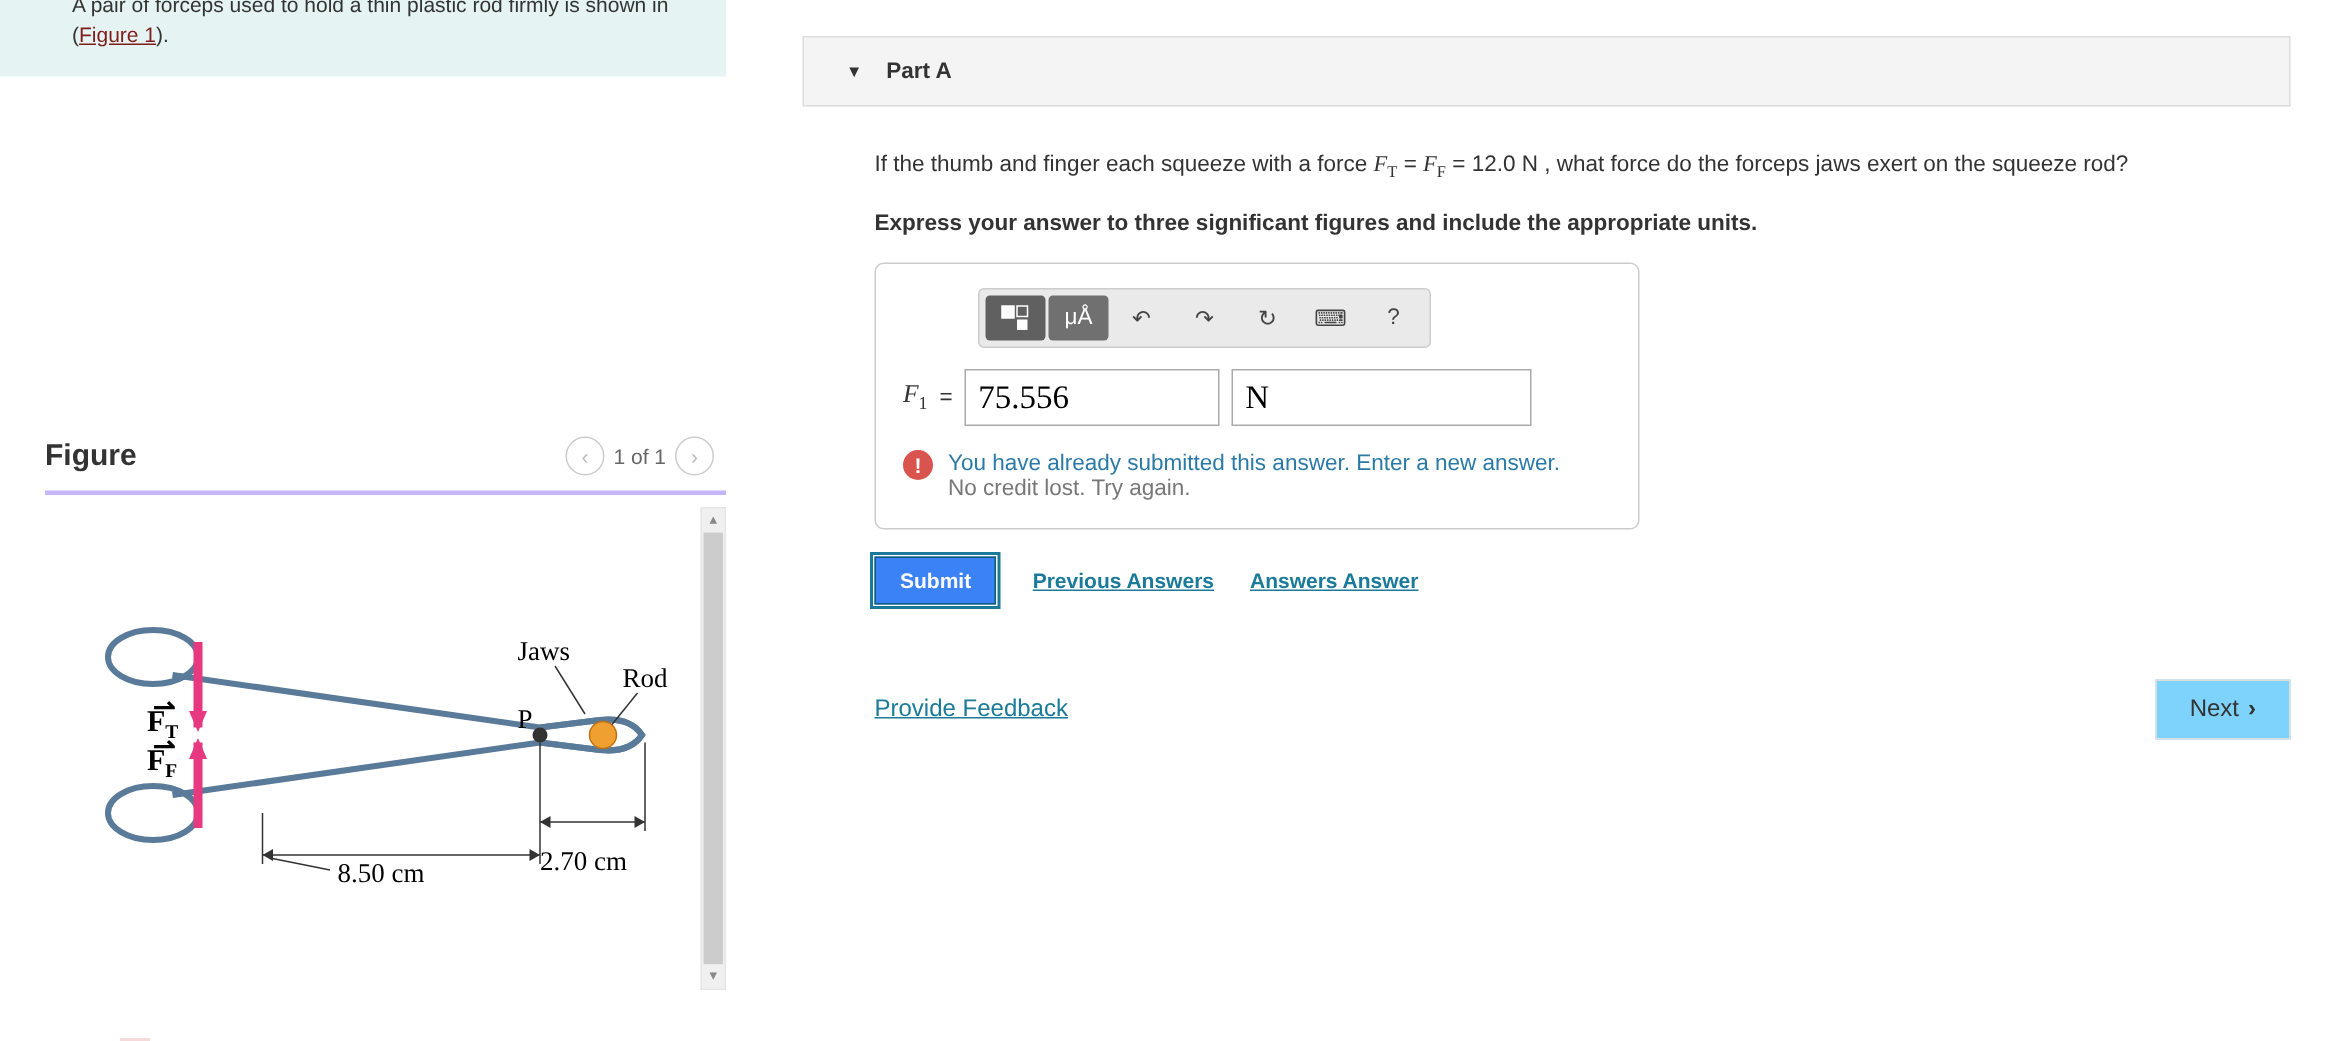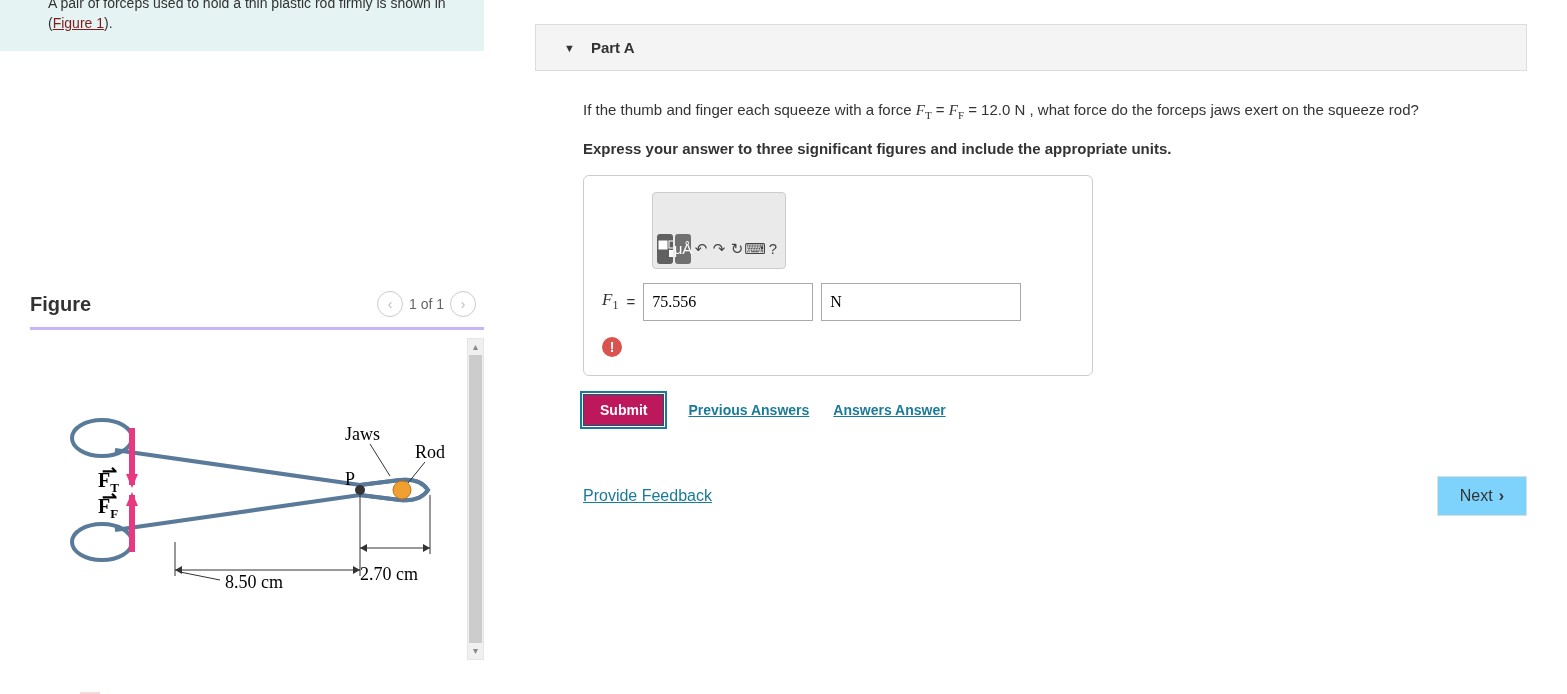--- a/index.html
+++ b/index.html
@@ -118,45 +118,44 @@
       background: #eaeaea;
       border: 1px solid #ccc;
       border-radius: 4px;
       display: inline-flex;
       align-items: center;
       padding: 4px;
       gap: 2px;
       margin-left: 50px;
     }
     .tb-btn {
-      width: 16px;
+      width: 40px;
       height: 30px;
       display: flex;
       align-items: center;
       justify-content: center;
       border-radius: 3px;
       color: #444;
       font-size: 15px;
-      margin-top: 37px;
     }
     .tb-btn.dark { background: #606060; color: #fff; font-size: 13px;}
     .tb-btn.dark2 { background: #707070; color: #fff; font-size: 15px;}
     .answer-row {
       display: flex;
       align-items: center;
       margin-top: 14px;
       gap: 8px;
     }
     .var-label { font-style: italic; font-size: 17px; font-family: 'Times New Roman', serif;}
     .var-label sub { font-size: 12px; font-style: normal;}
     .eq { font-size: 15px; }
     .value-input, .unit-input {
       border: 1px solid #aaa;
       height: 38px;
-      font-size: 16px;
+      font-size: 22px;
       padding: 2px 8px;
       font-family: 'Times New Roman', serif;
     }
     .value-input { width: 170px; }
     .unit-input { width: 200px; }
     .feedback-row {
       display: flex;
       align-items: flex-start;
       margin-top: 16px;
       gap: 10px;
@@ -176,21 +175,21 @@
     }
     .feedback-text .line1 { color: #2a7aa8; font-size: 15px; }
     .feedback-text .line2 { color: #777; font-size: 15px; }
     .actions-row {
       margin-top: 18px;
       display: flex;
       align-items: center;
       gap: 24px;
     }
     .submit-btn {
-      background: #be185d;
+      background: #3b82f6;
       color: #fff;
       border: 1px solid #0d5c75;
       outline: 2px solid #1a7a99;
       outline-offset: 1px;
       padding: 7px 16px;
       font-size: 14px;
       font-weight: bold;
     }
     .link { color: #1a7a99; text-decoration: underline; font-weight: bold; font-size: 14px; }
     .footer-row {
@@ -338,20 +337,24 @@
         <span class="var-label">
           <span>F</span><sub>1</sub>
         </span>
         <span class="eq"> = </span>
         <input class="value-input" type="text" value="75.556" style="">
         <input class="unit-input" type="text" value="N" style="">
       </div>
 
       <div class="feedback-row">
         <div class="info-icon">!</div>
+        <div class="feedback-text">
+          <div class="line1">You have already submitted this answer. Enter a new answer.</div>
+          <div class="line2">No credit lost. Try again.</div>
+        </div>
       </div>
     </div>
 
     <div class="actions-row">
       <button class="submit-btn">Submit</button>
       <a href="#" class="link">Previous Answers</a>
       <a href="#" class="link">Answers Answer</a>
     </div>
 
     <div class="footer-row">

